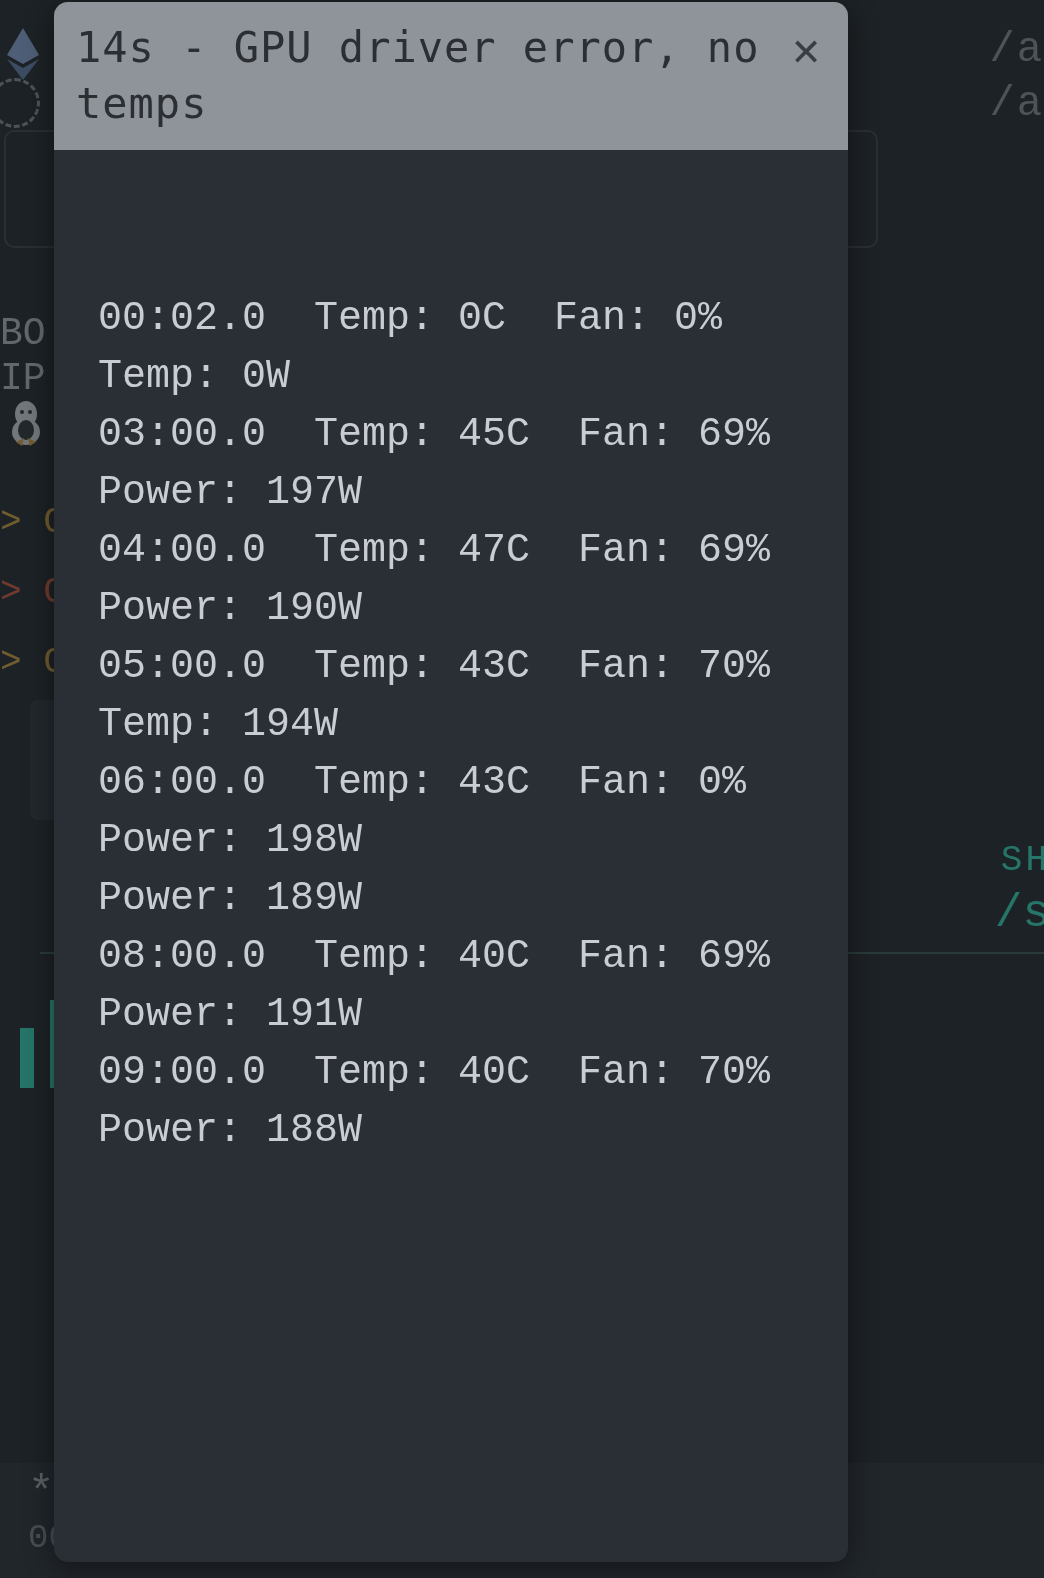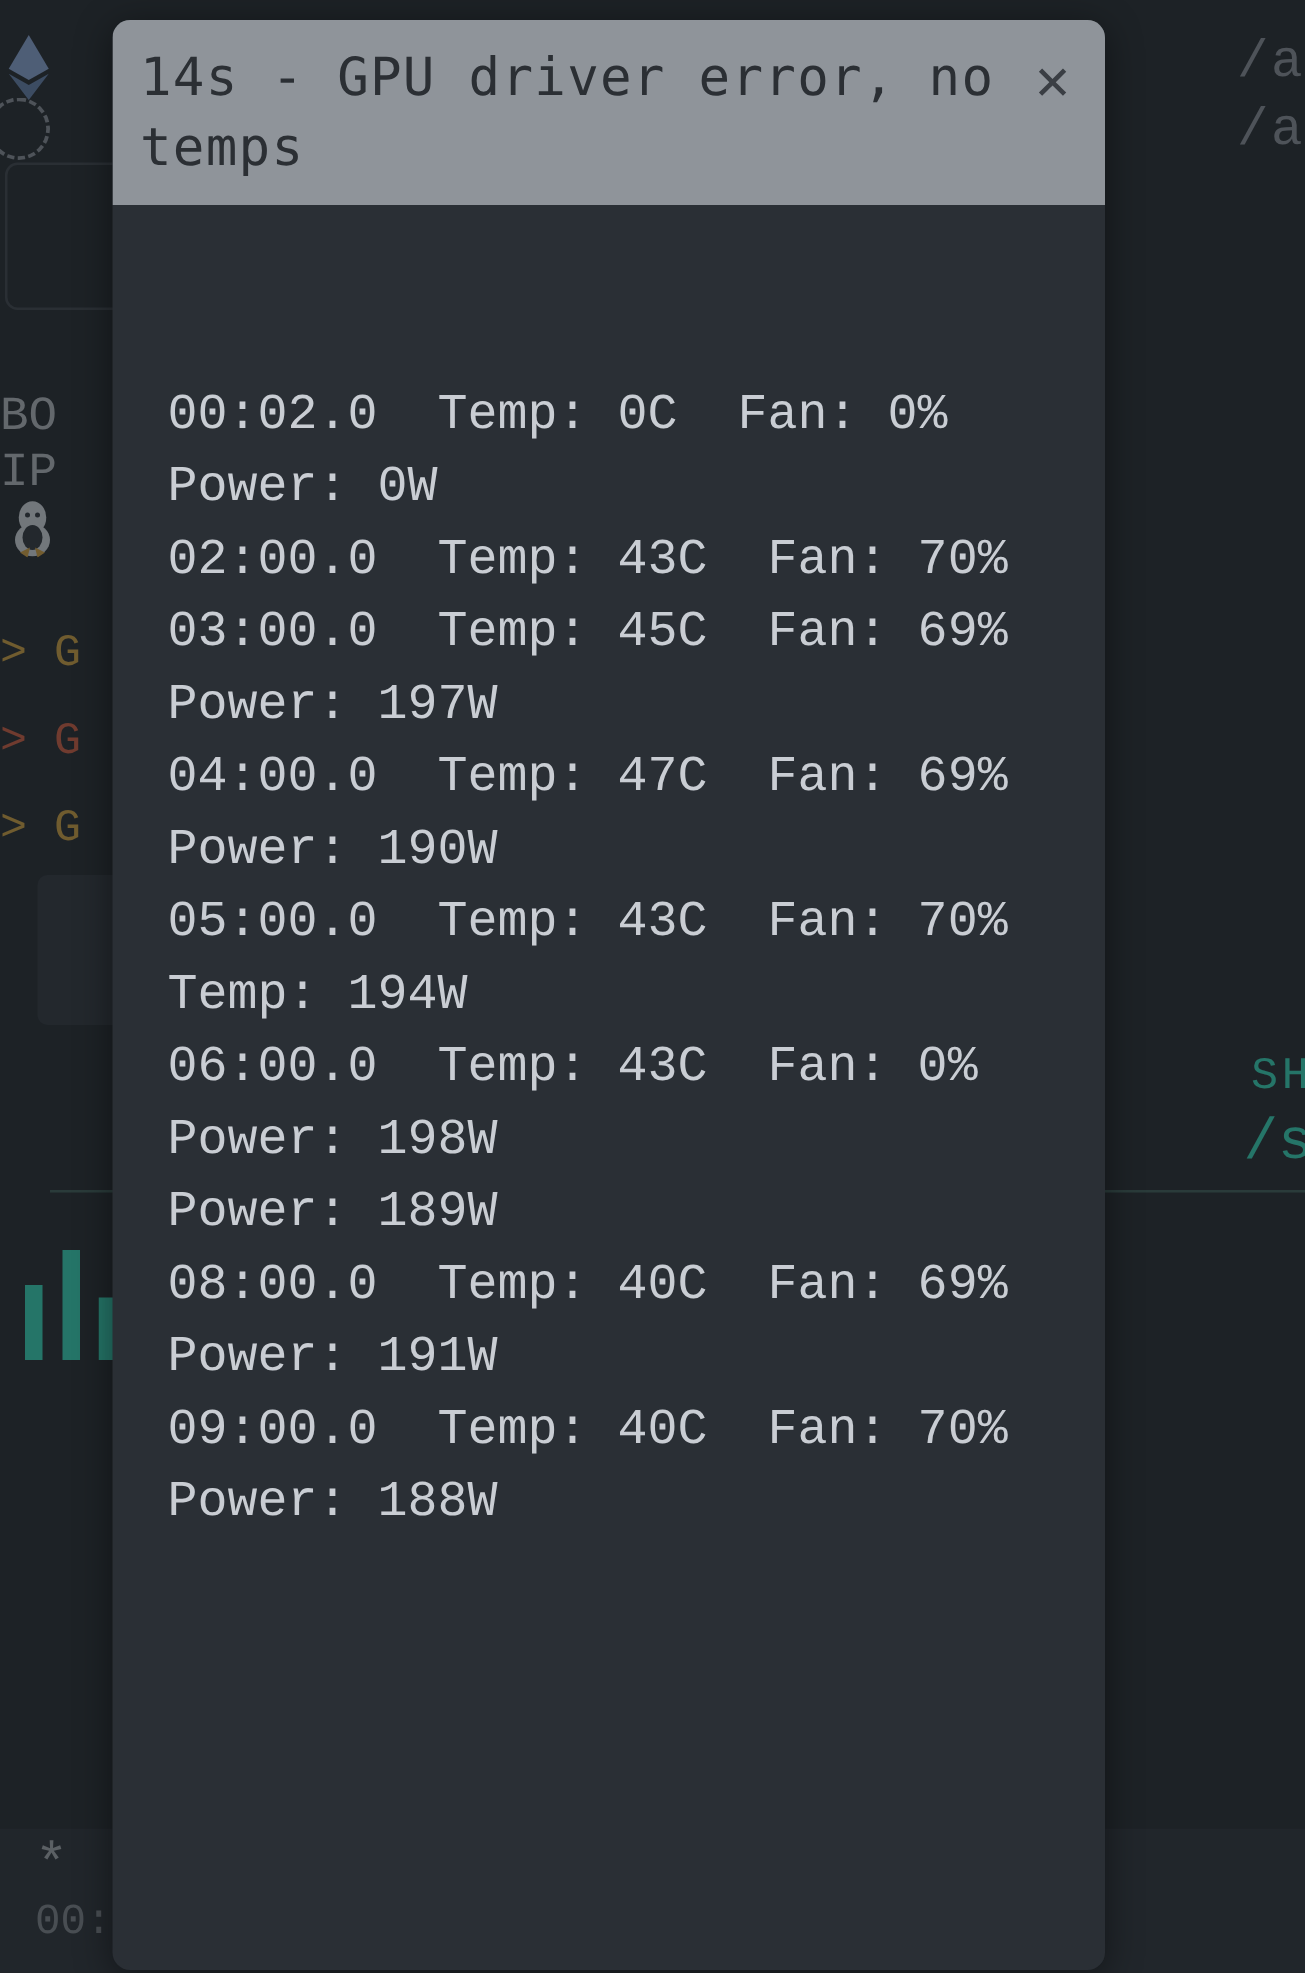--- a/index.html
+++ b/index.html
@@ -32,23 +32,23 @@
   .bg .hr{position:absolute;left:40px;right:0;top:952px;height:2px;background:#3a5a52;}
   .bg .bars{position:absolute;left:20px;top:1000px;}
   .bg .bars .b{display:inline-block;width:14px;background:#2fd9b8;margin-right:6px;
     vertical-align:bottom;}
   .bg .footer{position:absolute;left:0;right:0;bottom:0;height:115px;
     background:#272b31;padding-left:28px;box-sizing:border-box;}
   .bg .footer .star{font-size:44px;color:#a6aab0;line-height:60px;}
   .bg .footer .id{font-size:34px;color:#7e838a;margin-top:-4px;}
   
   .modal-backdrop{position:absolute;inset:0;background:rgba(30,34,39,0.55);}
-  .modal{position:absolute;left:54px;top:16px;width:794px;height:1560px;
+  .modal{position:absolute;left:54px;top:2px;width:794px;height:1560px;
     background:#2a2f35;border-radius:14px;box-shadow:0 6px 30px rgba(0,0,0,.45);
-    overflow:hidden;margin-left:36px;}
+    overflow:hidden;}
   .modal-header{display:flex;align-items:flex-start;background:#8f949a;
     padding:18px 22px 18px 22px;}
   .modal-title{flex:1;font-size:42px;line-height:56px;letter-spacing:1px;
     color:#2b2f34;font-family:"SFMono-Regular",Consolas,monospace;}
   .modal-close{font-size:46px;color:#3a3e44;line-height:46px;padding:10px 6px;
     font-weight:bold;cursor:pointer;user-select:none;}
   .modal-body{padding:140px 44px 0 44px;}
   .gpu-line{font-size:40px;line-height:58px;color:#c9cdd3;white-space:pre;}
 </style>
 </head>
@@ -104,22 +104,21 @@
 
 <div class="modal-backdrop"></div>
 <div class="modal">
   <div class="modal-header">
     <div class="modal-title">14s - GPU driver error, no temps</div>
     <div class="modal-close">✕</div>
   </div>
   <div class="modal-body" id="modal-body">
 
   <div class="gpu-line">00:02.0  Temp: 0C  Fan: 0%</div>
-      <div class="gpu-line">Power: 0W</div>
-      <div class="gpu-line">02:00.0  Temp: 43C  Fan: 70%</div>
+      <div class="gpu-line">Temp: 0W</div>
       <div class="gpu-line">03:00.0  Temp: 45C  Fan: 69%</div>
       <div class="gpu-line">Power: 197W</div>
       <div class="gpu-line">04:00.0  Temp: 47C  Fan: 69%</div>
       <div class="gpu-line">Power: 190W</div>
       <div class="gpu-line">05:00.0  Temp: 43C  Fan: 70%</div>
       <div class="gpu-line">Temp: 194W</div>
       <div class="gpu-line">06:00.0  Temp: 43C  Fan: 0%</div>
       <div class="gpu-line">Power: 198W</div>
       <div class="gpu-line">Power: 189W</div>
       <div class="gpu-line">08:00.0  Temp: 40C  Fan: 69%</div>

